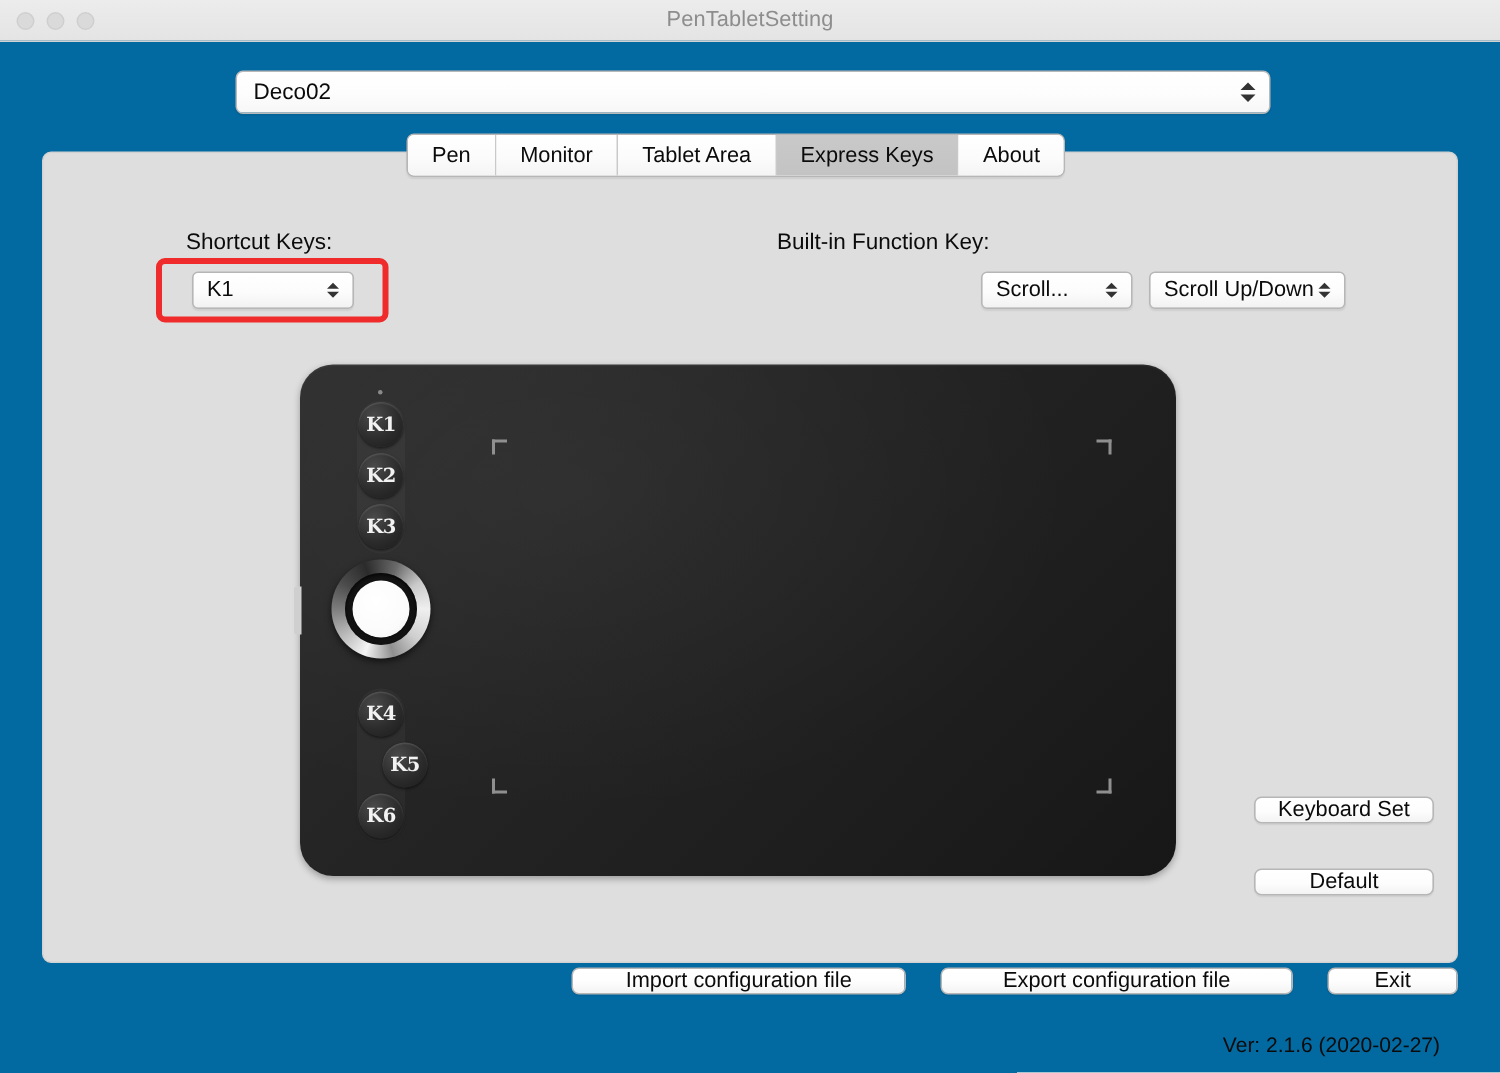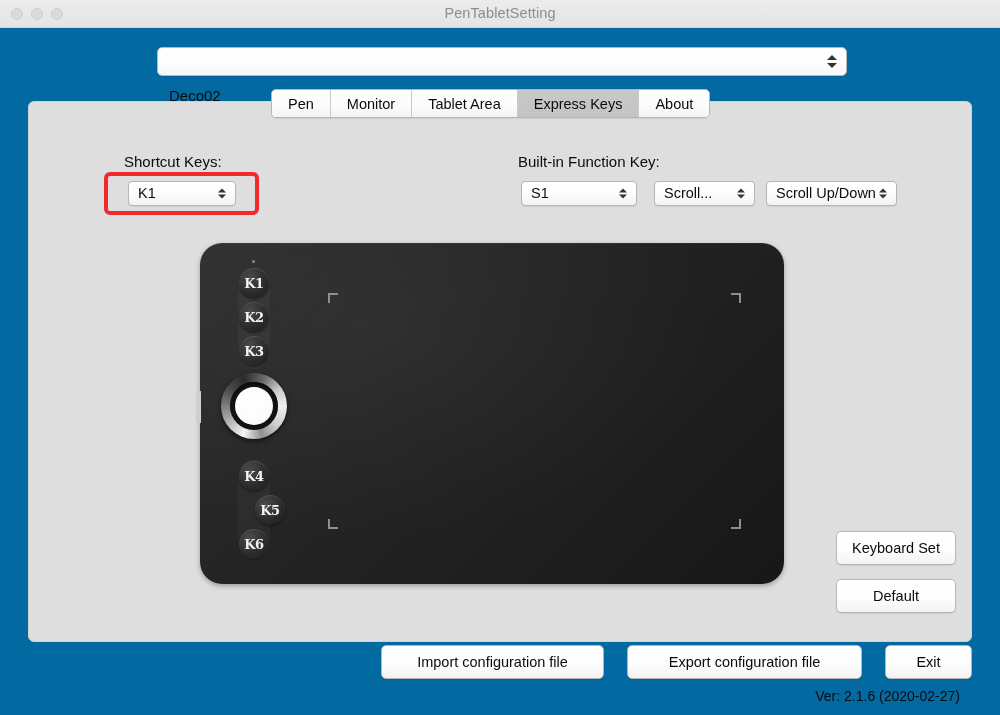--- a/index.html
+++ b/index.html
@@ -71,21 +71,20 @@
     border-radius: 5px;
     box-sizing: border-box;
     box-shadow: 0 1px 1px rgba(0,0,0,0.06);
   }
   .device-select .value {
     position: absolute;
     left: 11px;
     top: 5px;
     font-size: 15px;
     color: #0b0b0b;
-    margin-top: 34px;
   }
   .stepper {
     position: absolute;
     right: 9px;
     top: 50%;
     transform: translateY(-50%);
     width: 11px;
     height: 20px;
     display: flex;
     flex-direction: column;
@@ -312,21 +311,21 @@
     box-sizing: border-box;
   }
   #corner-tl { left: 128px; top: 50px;  border-left: 2px solid #8f8f8f; border-top: 2px solid #8f8f8f; }
   #corner-tr { left: 531px; top: 50px;  border-right: 2px solid #8f8f8f; border-top: 2px solid #8f8f8f; }
   #corner-bl { left: 128px; top: 276px; border-left: 2px solid #8f8f8f; border-bottom: 2px solid #8f8f8f; }
   #corner-br { left: 531px; top: 276px; border-right: 2px solid #8f8f8f; border-bottom: 2px solid #8f8f8f; }
 
   
   .pushbtn {
     position: absolute;
-    height: 34px;
+    height: 18px;
     background: linear-gradient(to bottom, #ffffff 0%, #fdfdfd 55%, #f3f3f3 100%);
     border: 1px solid #b6b6b6;
     border-radius: 5px;
     box-sizing: border-box;
     box-shadow: 0 1px 1px rgba(0,0,0,0.07);
     display: flex;
     align-items: center;
     justify-content: center;
     font-size: 14.5px;
     color: #0b0b0b;
@@ -382,27 +381,20 @@
   <div class="section-label" id="builtin-label">Built-in Function Key:</div>
 
   <div class="popup" id="popup-key">
     <span class="label">K1</span>
     <span class="stepper">
         <span class="up"></span>
         <span class="down"></span>
       </span>
   </div>
 
-  <div class="popup" id="popup-s">
-    <span class="label">S1</span>
-    <span class="stepper">
-        <span class="up"></span>
-        <span class="down"></span>
-      </span>
-  </div>
   <div class="popup" id="popup-scroll">
     <span class="label">Scroll...</span>
     <span class="stepper">
         <span class="up"></span>
         <span class="down"></span>
       </span>
   </div>
   <div class="popup" id="popup-updown">
     <span class="label">Scroll Up/Down</span>
     <span class="stepper">

